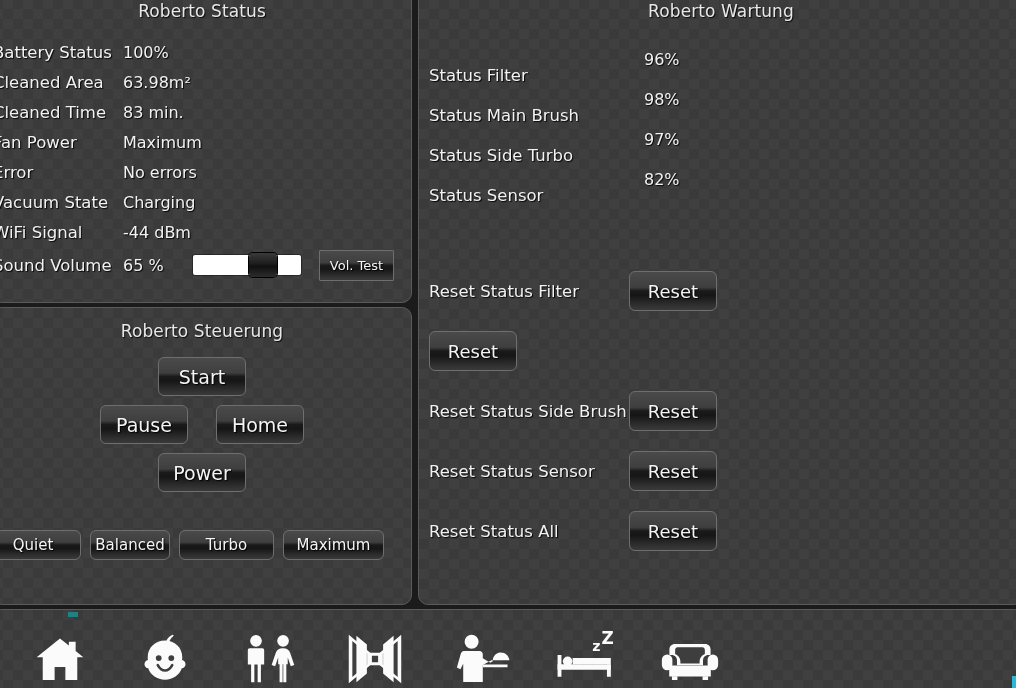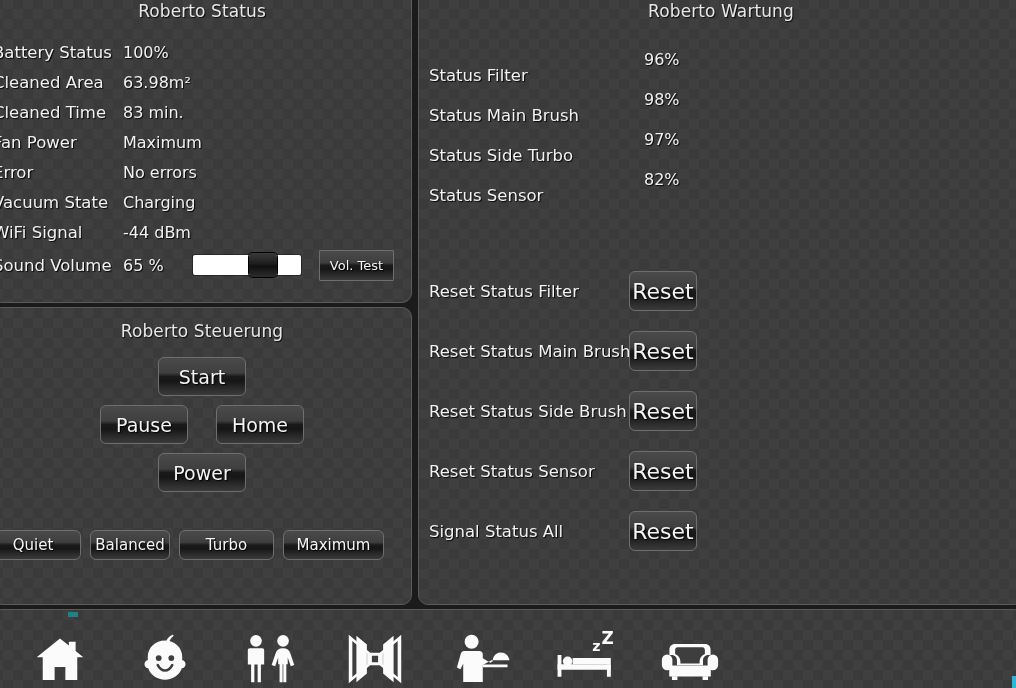--- a/index.html
+++ b/index.html
@@ -116,21 +116,21 @@
        #3f3f3f 40%,
        #1a1a1a 50%,
        #161616 62%,
        #303030 88%,
        #3a3a3a 100%);
     cursor: pointer;
     user-select: none;
   }
 
   .btn-main  { width: 88px;  height: 39px; font-size: 19px; }
-  .btn-reset { width: 68px;  height: 40px; font-size: 22px; }
+  .btn-reset { width: 88px;  height: 40px; font-size: 18px; }
   .btn-fan   { height: 30px; font-size: 15px; }
   .btn-vol   { width: 75px;  height: 31px; font-size: 13px; border-radius: 1px; }
 
   
   .ctrl-cluster { margin-top: 16px; }
   .ctrl-line { display: flex; justify-content: center; gap: 28px; margin-bottom: 9px; }
 
   .fan-row {
     position: absolute;
     left: -8px;
@@ -292,33 +292,32 @@
         <span class="value">82%</span>
       </div>
     </div>
 
     <div class="reset-list">
       <div class="reset-row">
         <span class="label">Reset Status Filter</span>
         <div class="btn btn-reset">Reset</div>
       </div>
       <div class="reset-row">
-        <span class="label">Reset Status Main Brush</span>
         <div class="btn btn-reset">Reset</div>
       </div>
       <div class="reset-row">
         <span class="label">Reset Status Side Brush</span>
         <div class="btn btn-reset">Reset</div>
       </div>
       <div class="reset-row">
         <span class="label">Reset Status Sensor</span>
         <div class="btn btn-reset">Reset</div>
       </div>
       <div class="reset-row">
-        <span class="label">Signal Status All</span>
+        <span class="label">Reset Status All</span>
         <div class="btn btn-reset">Reset</div>
       </div>
     </div>
   </section>
 
   <section class="panel tex" id="panel-iconbar">
     <div class="bar-inner">
 
       <div class="icon-cell">
         <span>

